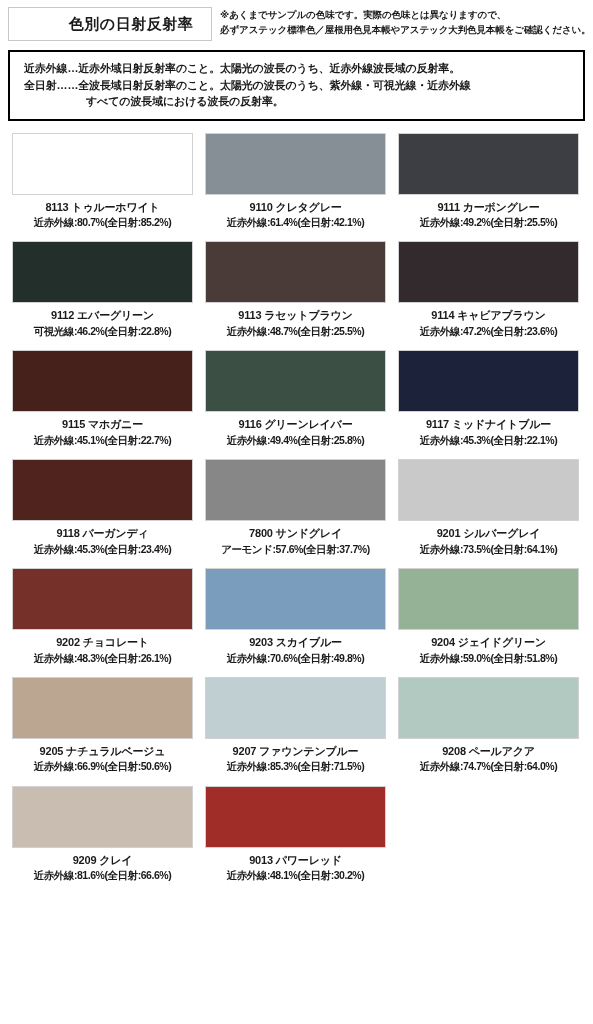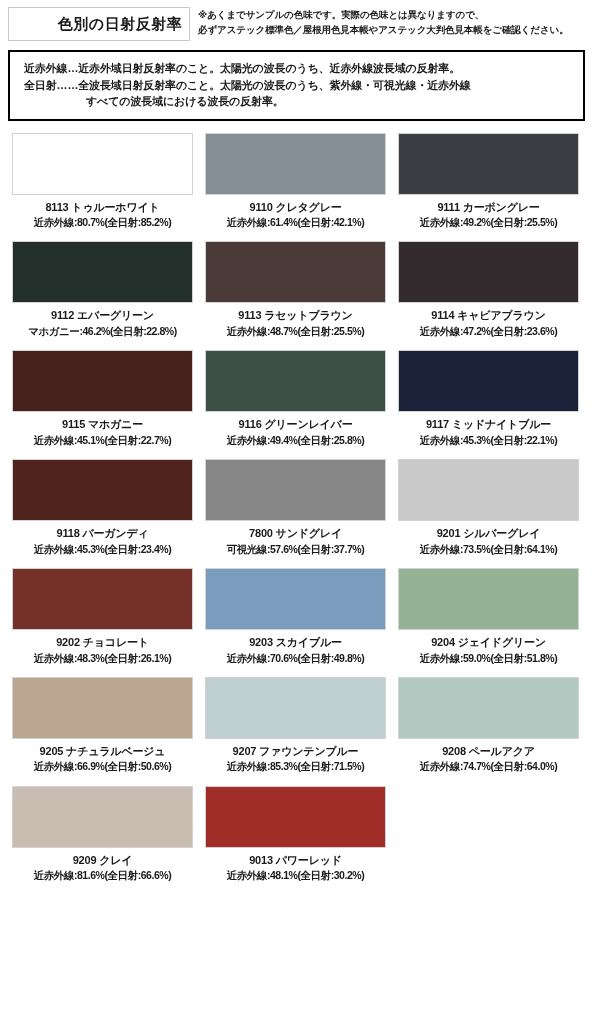--- a/index.html
+++ b/index.html
@@ -26,21 +26,21 @@
   
   .header-row {
     display: flex;
     align-items: flex-start;
     padding: 7px 8px 0 8px;
     box-sizing: border-box;
   }
 
   .title-box {
     flex: 0 0 auto;
-    width: 182px;
+    width: 204px;
     height: 34px;
     border: 1px solid #c8c8c8;
     box-sizing: border-box;
     display: flex;
     align-items: center;
     justify-content: center;
     background: #ffffff;
     padding-left: 42px;
   }
 
@@ -161,21 +161,21 @@
         <div class="swatch-values">近赤外線:61.4%(全日射:42.1%)</div>
       </div>
       <div class="cell">
         <div class="swatch" style="background: rgb(60, 62, 67);"></div>
         <div class="swatch-name">9111 カーボングレー</div>
         <div class="swatch-values">近赤外線:49.2%(全日射:25.5%)</div>
       </div>
       <div class="cell">
         <div class="swatch" style="background: rgb(34, 47, 42);"></div>
         <div class="swatch-name">9112 エバーグリーン</div>
-        <div class="swatch-values">マホガニー:46.2%(全日射:22.8%)</div>
+        <div class="swatch-values">可視光線:46.2%(全日射:22.8%)</div>
       </div>
       <div class="cell">
         <div class="swatch" style="background: rgb(74, 59, 57);"></div>
         <div class="swatch-name">9113 ラセットブラウン</div>
         <div class="swatch-values">近赤外線:48.7%(全日射:25.5%)</div>
       </div>
       <div class="cell">
         <div class="swatch" style="background: rgb(51, 42, 45);"></div>
         <div class="swatch-name">9114 キャビアブラウン</div>
         <div class="swatch-values">近赤外線:47.2%(全日射:23.6%)</div>
@@ -196,21 +196,21 @@
         <div class="swatch-values">近赤外線:45.3%(全日射:22.1%)</div>
       </div>
       <div class="cell">
         <div class="swatch" style="background: rgb(80, 35, 31);"></div>
         <div class="swatch-name">9118 バーガンディ</div>
         <div class="swatch-values">近赤外線:45.3%(全日射:23.4%)</div>
       </div>
       <div class="cell">
         <div class="swatch" style="background: rgb(135, 135, 135);"></div>
         <div class="swatch-name">7800 サンドグレイ</div>
-        <div class="swatch-values">可視光線:57.6%(全日射:37.7%)</div>
+        <div class="swatch-values">アーモンド:57.6%(全日射:37.7%)</div>
       </div>
       <div class="cell">
         <div class="swatch" style="background: rgb(201, 201, 201);"></div>
         <div class="swatch-name">9201 シルバーグレイ</div>
         <div class="swatch-values">近赤外線:73.5%(全日射:64.1%)</div>
       </div>
       <div class="cell">
         <div class="swatch" style="background: rgb(117, 48, 42);"></div>
         <div class="swatch-name">9202 チョコレート</div>
         <div class="swatch-values">近赤外線:48.3%(全日射:26.1%)</div>

